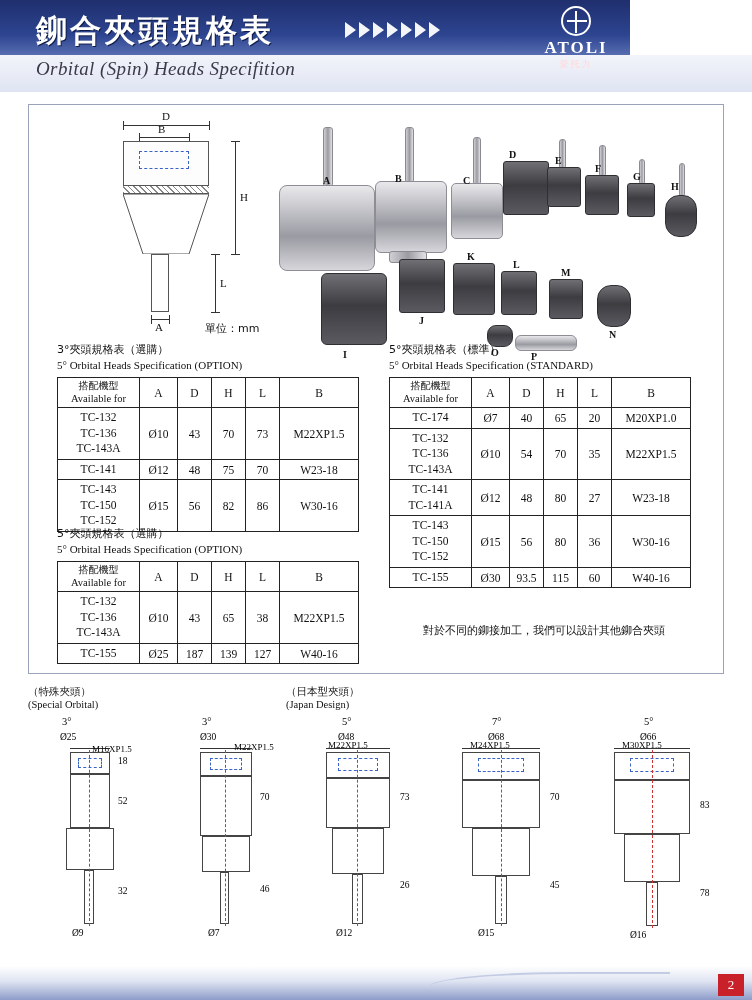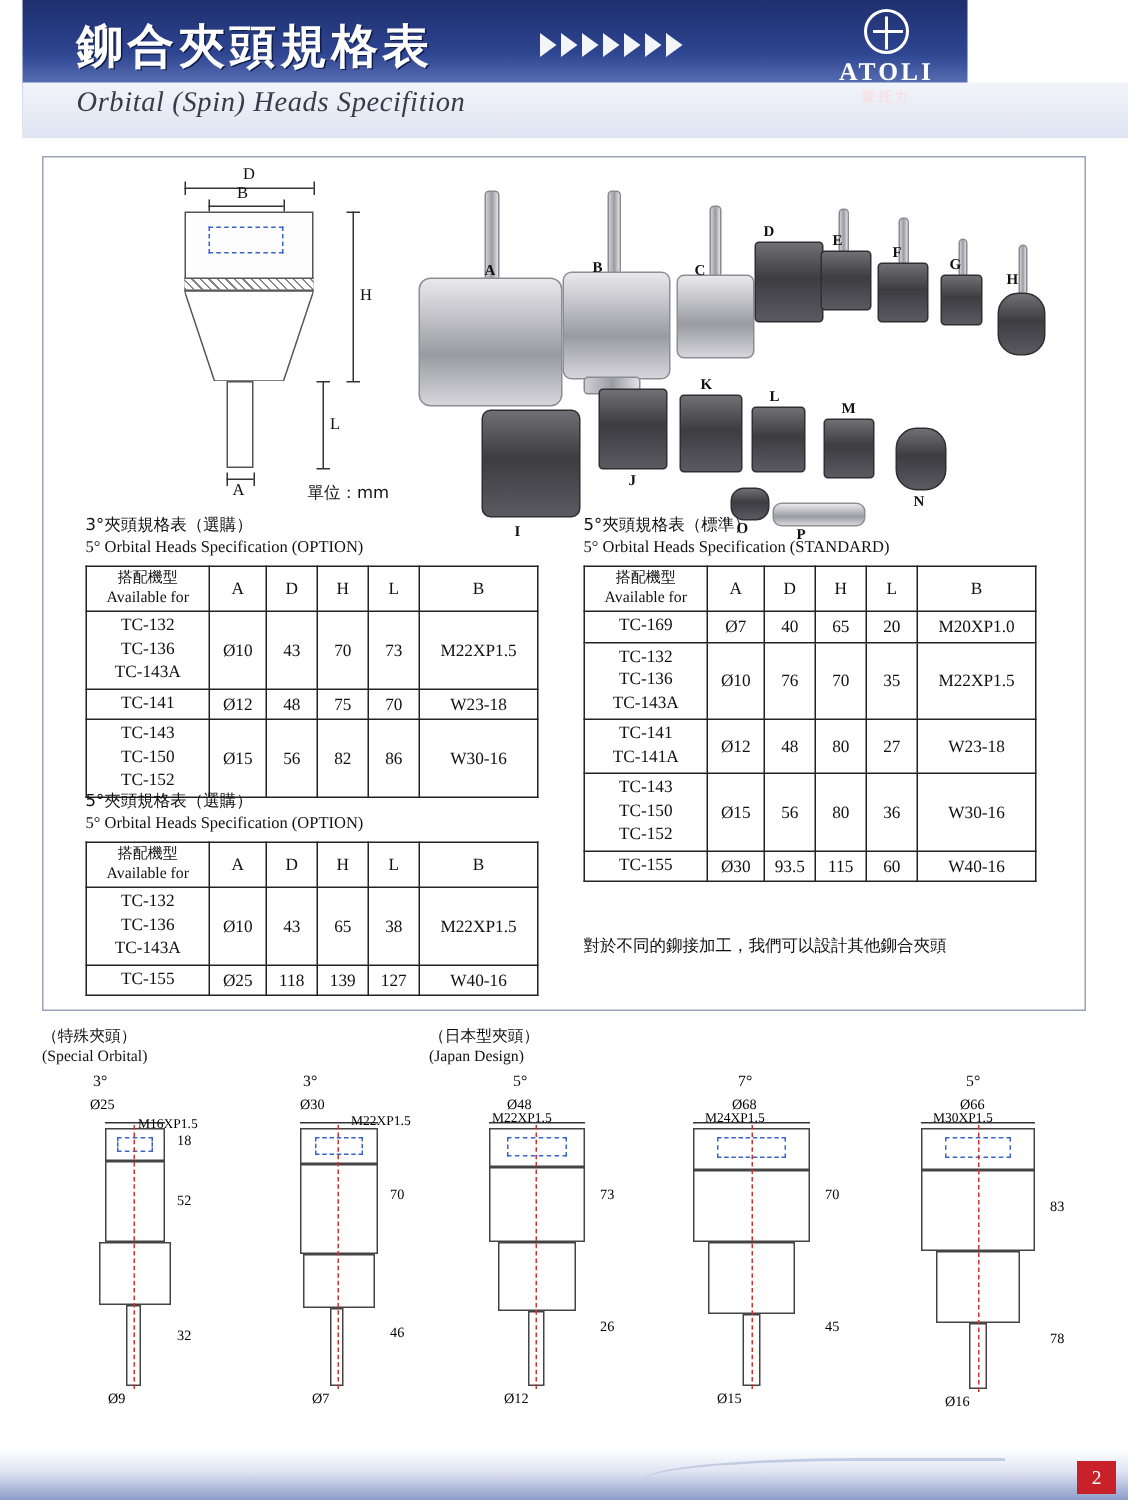--- a/index.html
+++ b/index.html
@@ -7,21 +7,21 @@
   body {
     width:752px; height:1000px;
     font-family:"Liberation Sans", sans-serif;
     background:#ffffff;
     position:relative;
     overflow:hidden;
   }
 
   
   .page-header {
-    position:absolute; left:15px; top:0; width:630px; height:92px;
+    position:absolute; left:0; top:0; width:630px; height:92px;
     background:linear-gradient(to bottom, #1f2f6e 0%, #2d4490 38%, #6f84c4 72%, #c9d2e8 100%);
   }
   .header-white-band {
     position:absolute; left:0; top:55px; width:752px; height:37px;
     background:linear-gradient(to bottom, #f2f4fa 0%, #dfe4f2 100%);
   }
   .title-cn {
     position:absolute; left:36px; top:10px;
     font-family:"DejaVu Sans", sans-serif;
     font-size:31px; font-weight:bold; color:#ffffff;
@@ -151,21 +151,21 @@
     border:1px solid #222; text-align:center; padding:2px 2px;
   }
   table.spec th { font-weight:normal; }
   .avail-head { font-size:10px; line-height:1.25; font-family:"DejaVu Sans", sans-serif; padding:2px 4px; }
   .avail-head .en { font-family:"Liberation Serif", serif; font-size:10.5px; }
   .models { text-align:left; padding-left:7px; line-height:1.35; white-space:pre-line; }
 
   .note {
     font-size:11px; color:#111; line-height:1.45;
   }
-  .note .cn { font-family:"DejaVu Sans", sans-serif; }
+  .note .cn { font-family:"DejaVu Sans", sans-serif;text-align:center; }
   .note .en { font-family:"Liberation Serif", serif; }
 
   
   .bottom-area { position:absolute; left:28px; top:684px; width:700px; height:280px; }
   .grp-label {
     position:absolute; font-size:10.5px; line-height:1.35; color:#111;
   }
   .grp-label .cn { font-family:"DejaVu Sans", sans-serif; }
   .grp-label .en { font-family:"Liberation Serif", serif; }
   .fig { position:absolute; }
@@ -405,21 +405,21 @@
 TC-143A</td>
           <td>Ø10</td>
           <td>43</td>
           <td>65</td>
           <td>38</td>
           <td>M22XP1.5</td>
         </tr>
         <tr>
           <td class="models">TC-155</td>
           <td>Ø25</td>
-          <td>118</td>
+          <td>187</td>
           <td>139</td>
           <td>127</td>
           <td>W40-16</td>
         </tr>
       </tbody>
     </table>
   </div>
 
   <div style="position:absolute; left:360px; top:238px;">
     <div class="tbl-title">
@@ -435,33 +435,33 @@
           </th>
           <th style="width:38px;">A</th>
           <th style="width:34px;">D</th>
           <th style="width:34px;">H</th>
           <th style="width:34px;">L</th>
           <th>B</th>
         </tr>
       </thead>
       <tbody>
         <tr>
-          <td class="models">TC-169</td>
+          <td class="models">TC-174</td>
           <td>Ø7</td>
           <td>40</td>
           <td>65</td>
           <td>20</td>
           <td>M20XP1.0</td>
         </tr>
         <tr>
           <td class="models">TC-132
 TC-136
 TC-143A</td>
           <td>Ø10</td>
-          <td>76</td>
+          <td>54</td>
           <td>70</td>
           <td>35</td>
           <td>M22XP1.5</td>
         </tr>
         <tr>
           <td class="models">TC-141
 TC-141A</td>
           <td>Ø12</td>
           <td>48</td>
           <td>80</td>

